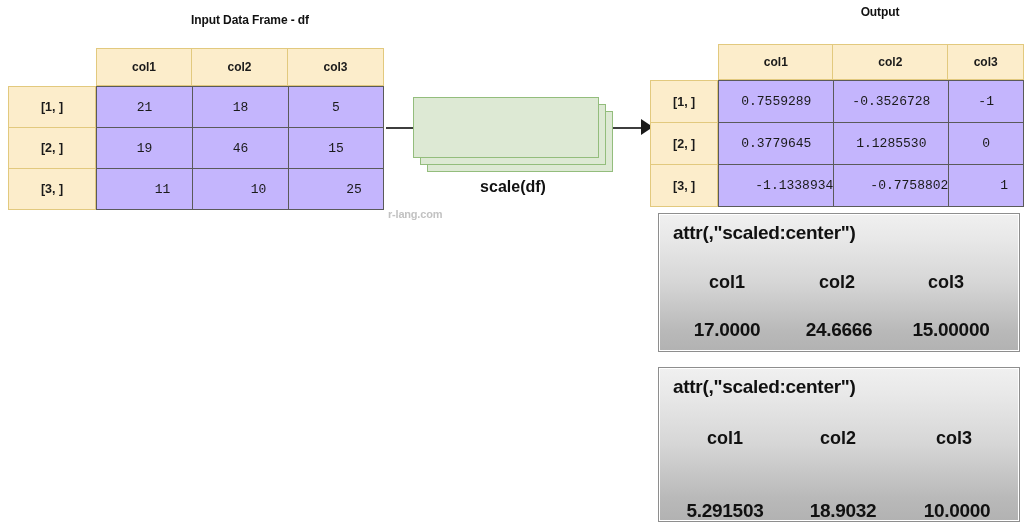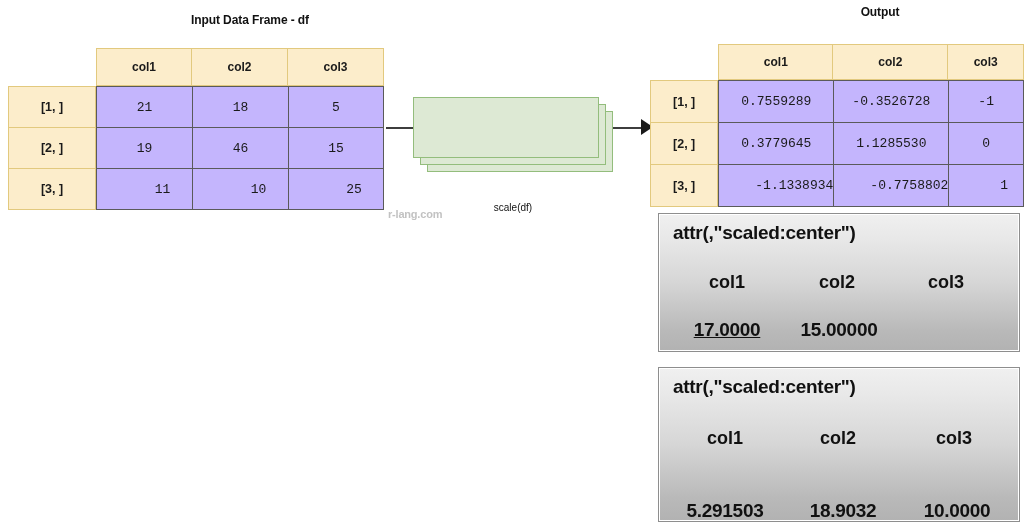--- a/index.html
+++ b/index.html
@@ -110,24 +110,23 @@
   }
   .stack-card.c3 { left: 14px; top: 14px; width: 186px; height: 61px; }
   .stack-card.c2 { left: 7px;  top: 7px;  width: 186px; height: 61px; }
   .stack-card.c1 { left: 0px;  top: 0px;  width: 186px; height: 61px; }
 
   #process-label {
     left: 413px;
     top: 178px;
     width: 200px;
     text-align: center;
-    font-size: 10px;
-    font-weight: normal;
+    font-size: 16px;
+    font-weight: bold;
     color: #111;
-    margin-top: 24px;
   }
 
   
   .connector {
     background: #3d3d3d;
     height: 2px;
   }
   #line-in  { left: 386px; top: 127px; width: 29px; }
   #line-out { left: 613px; top: 127px; width: 30px; }
   #arrowhead {
@@ -179,21 +178,21 @@
   .attr-vals { font-size: 19px; letter-spacing: -0.3px; }
   .attr-cols span, .attr-vals span { text-align: center; }
 
   
   #attr-panel-center .attr-title { top: 8px; }
   #attr-center-cols { left: 12px; top: 58px; width: 330px; }
   #attr-center-cols span:nth-child(1) { width: 112px; }
   #attr-center-cols span:nth-child(2) { width: 108px; }
   #attr-center-cols span:nth-child(3) { width: 110px; }
   #attr-center-vals { left: 12px; top: 105px; width: 336px; }
-  #attr-center-vals span:nth-child(1) { width: 112px; text-decoration: underline; }
+  #attr-center-vals span:nth-child(1) { width: 112px; }
   #attr-center-vals span:nth-child(2) { width: 112px; }
   #attr-center-vals span:nth-child(3) { width: 112px; }
 
   
   #attr-panel-scale .attr-title { top: 8px; }
   #attr-scale-cols { left: 8px; top: 60px; width: 350px; }
   #attr-scale-cols span:nth-child(1) { width: 116px; }
   #attr-scale-cols span:nth-child(2) { width: 110px; }
   #attr-scale-cols span:nth-child(3) { width: 122px; }
   #attr-scale-vals { left: 4px; top: 106px; width: 354px; margin-top: 26px; }
@@ -294,20 +293,21 @@
 
 <div class="abs attr-panel" id="attr-panel-center">
   <div class="attr-title">attr(,"scaled:center")</div>
   <div class="attr-cols" id="attr-center-cols">
     <span>col1</span>
     <span>col2</span>
     <span>col3</span>
   </div>
   <div class="attr-vals" id="attr-center-vals">
     <span>17.0000</span>
+    <span>24.6666</span>
     <span>15.00000</span>
   </div>
 </div>
 
 <div class="abs attr-panel" id="attr-panel-scale">
   <div class="attr-title">attr(,"scaled:center")</div>
   <div class="attr-cols" id="attr-scale-cols">
     <span>col1</span>
     <span>col2</span>
     <span>col3</span>

